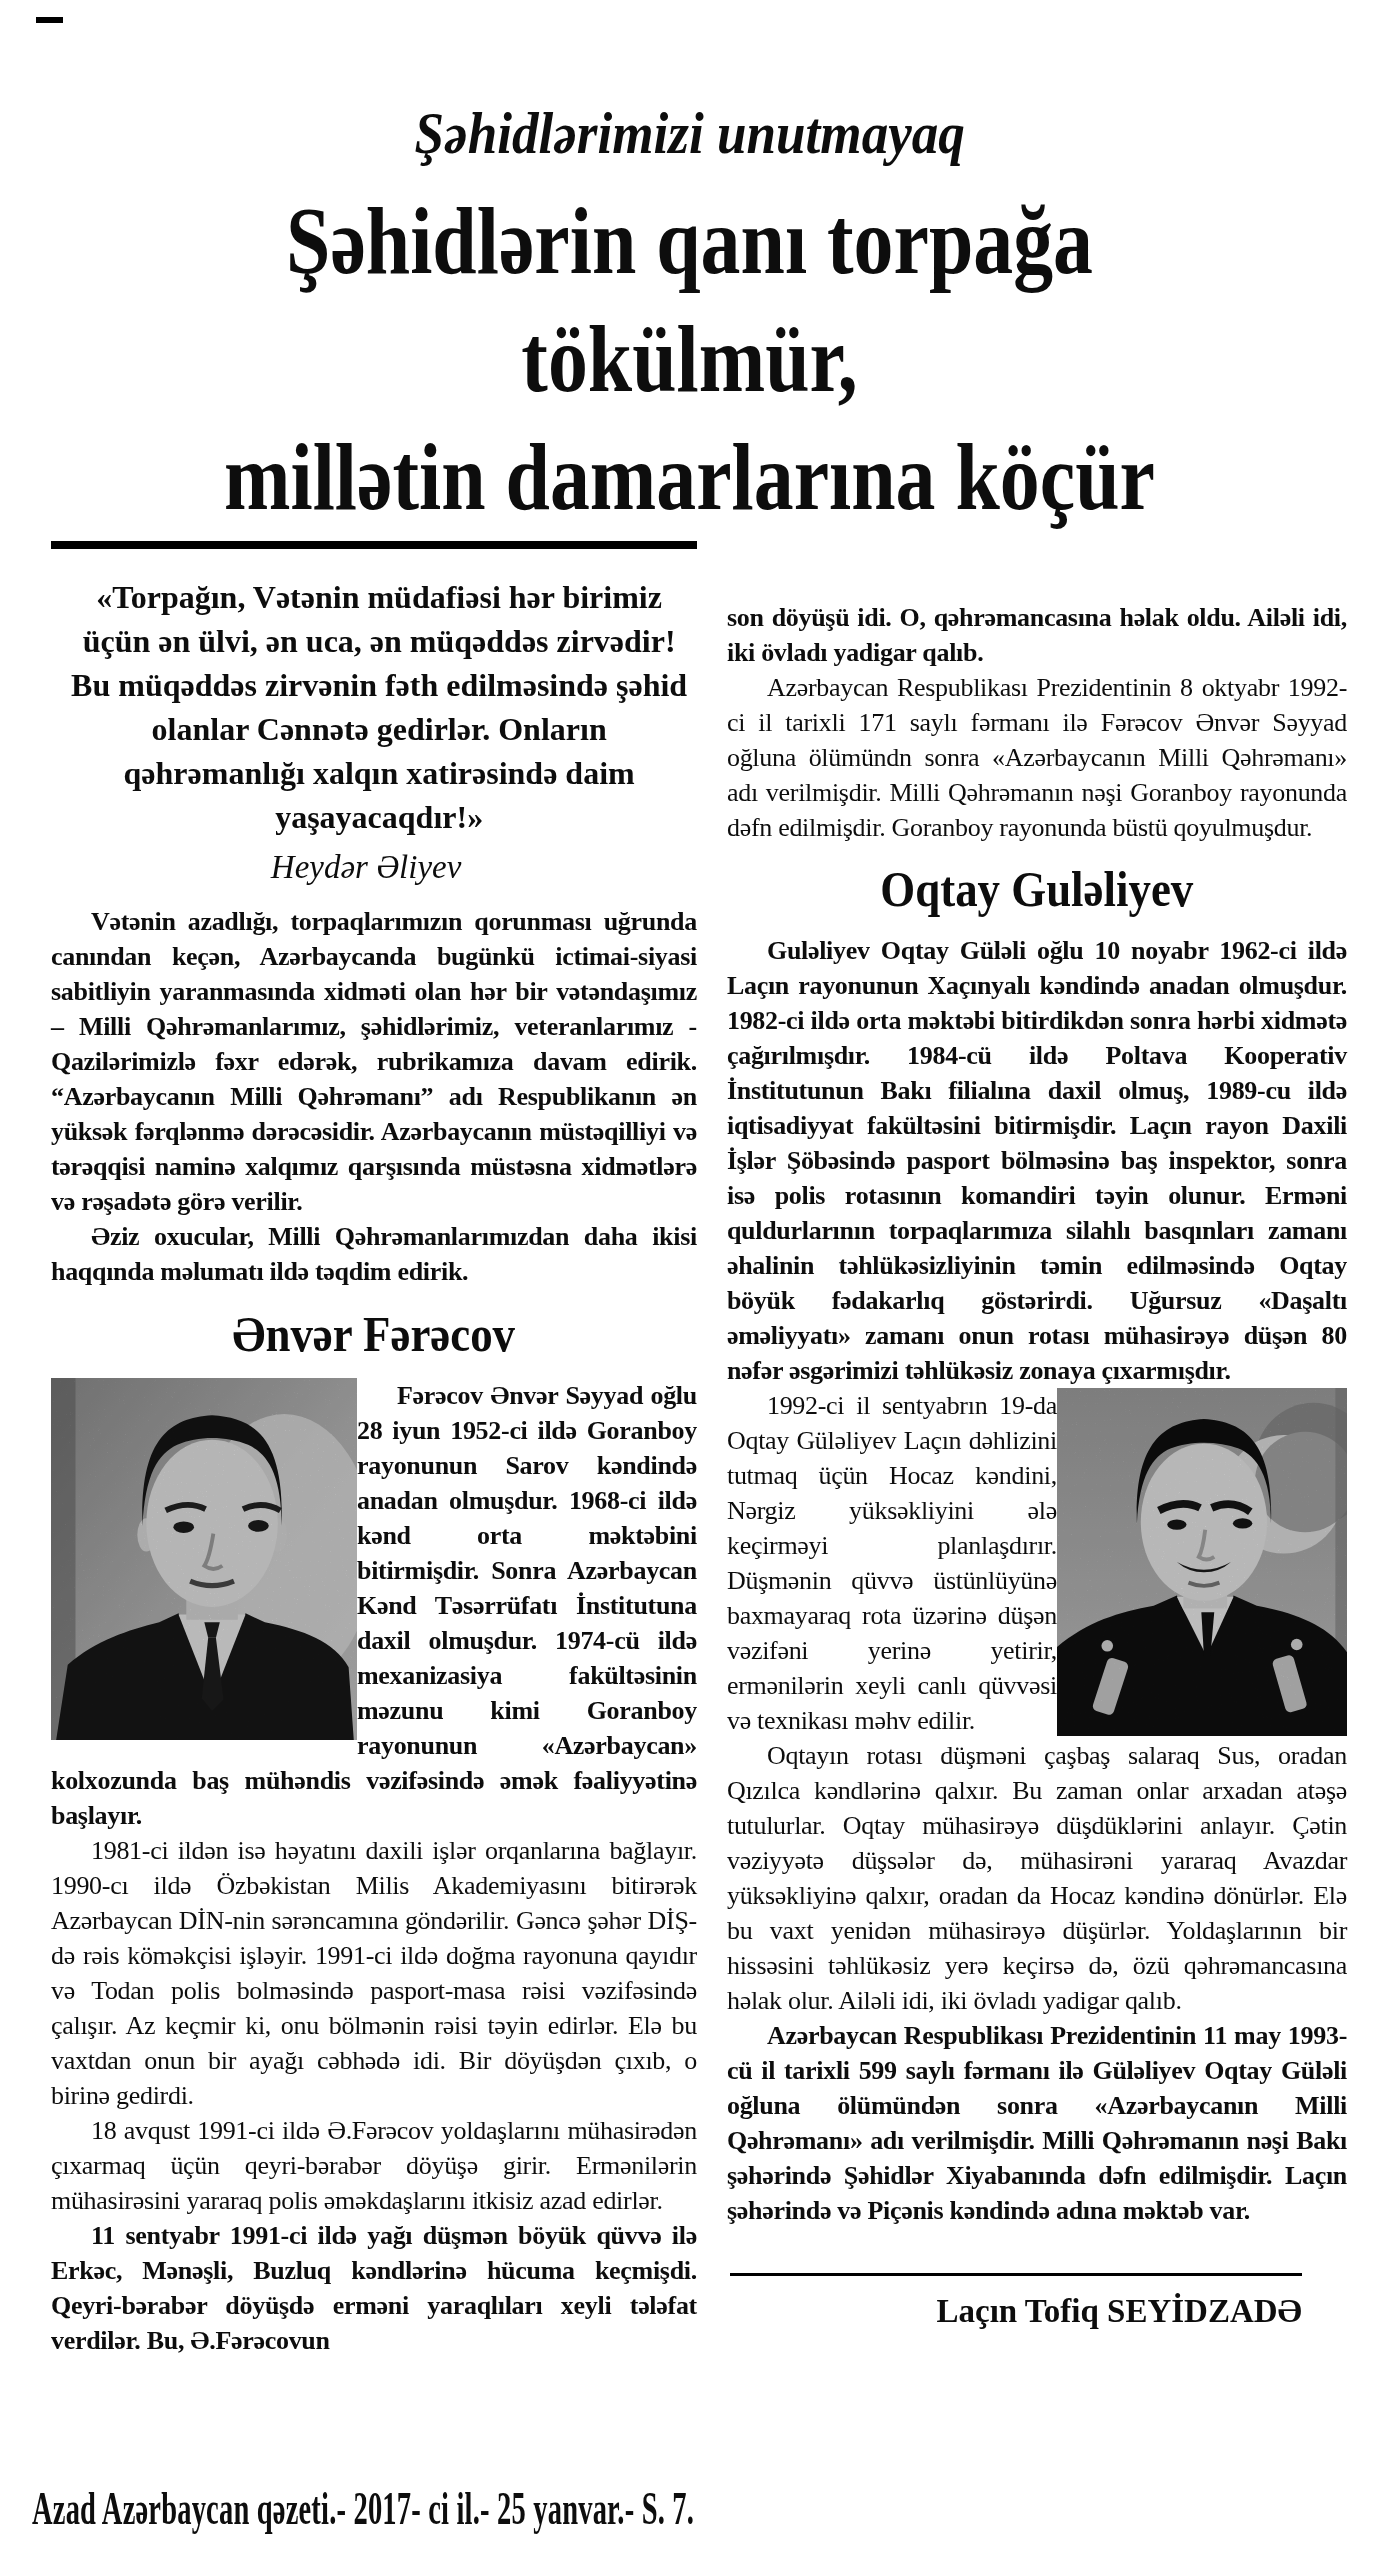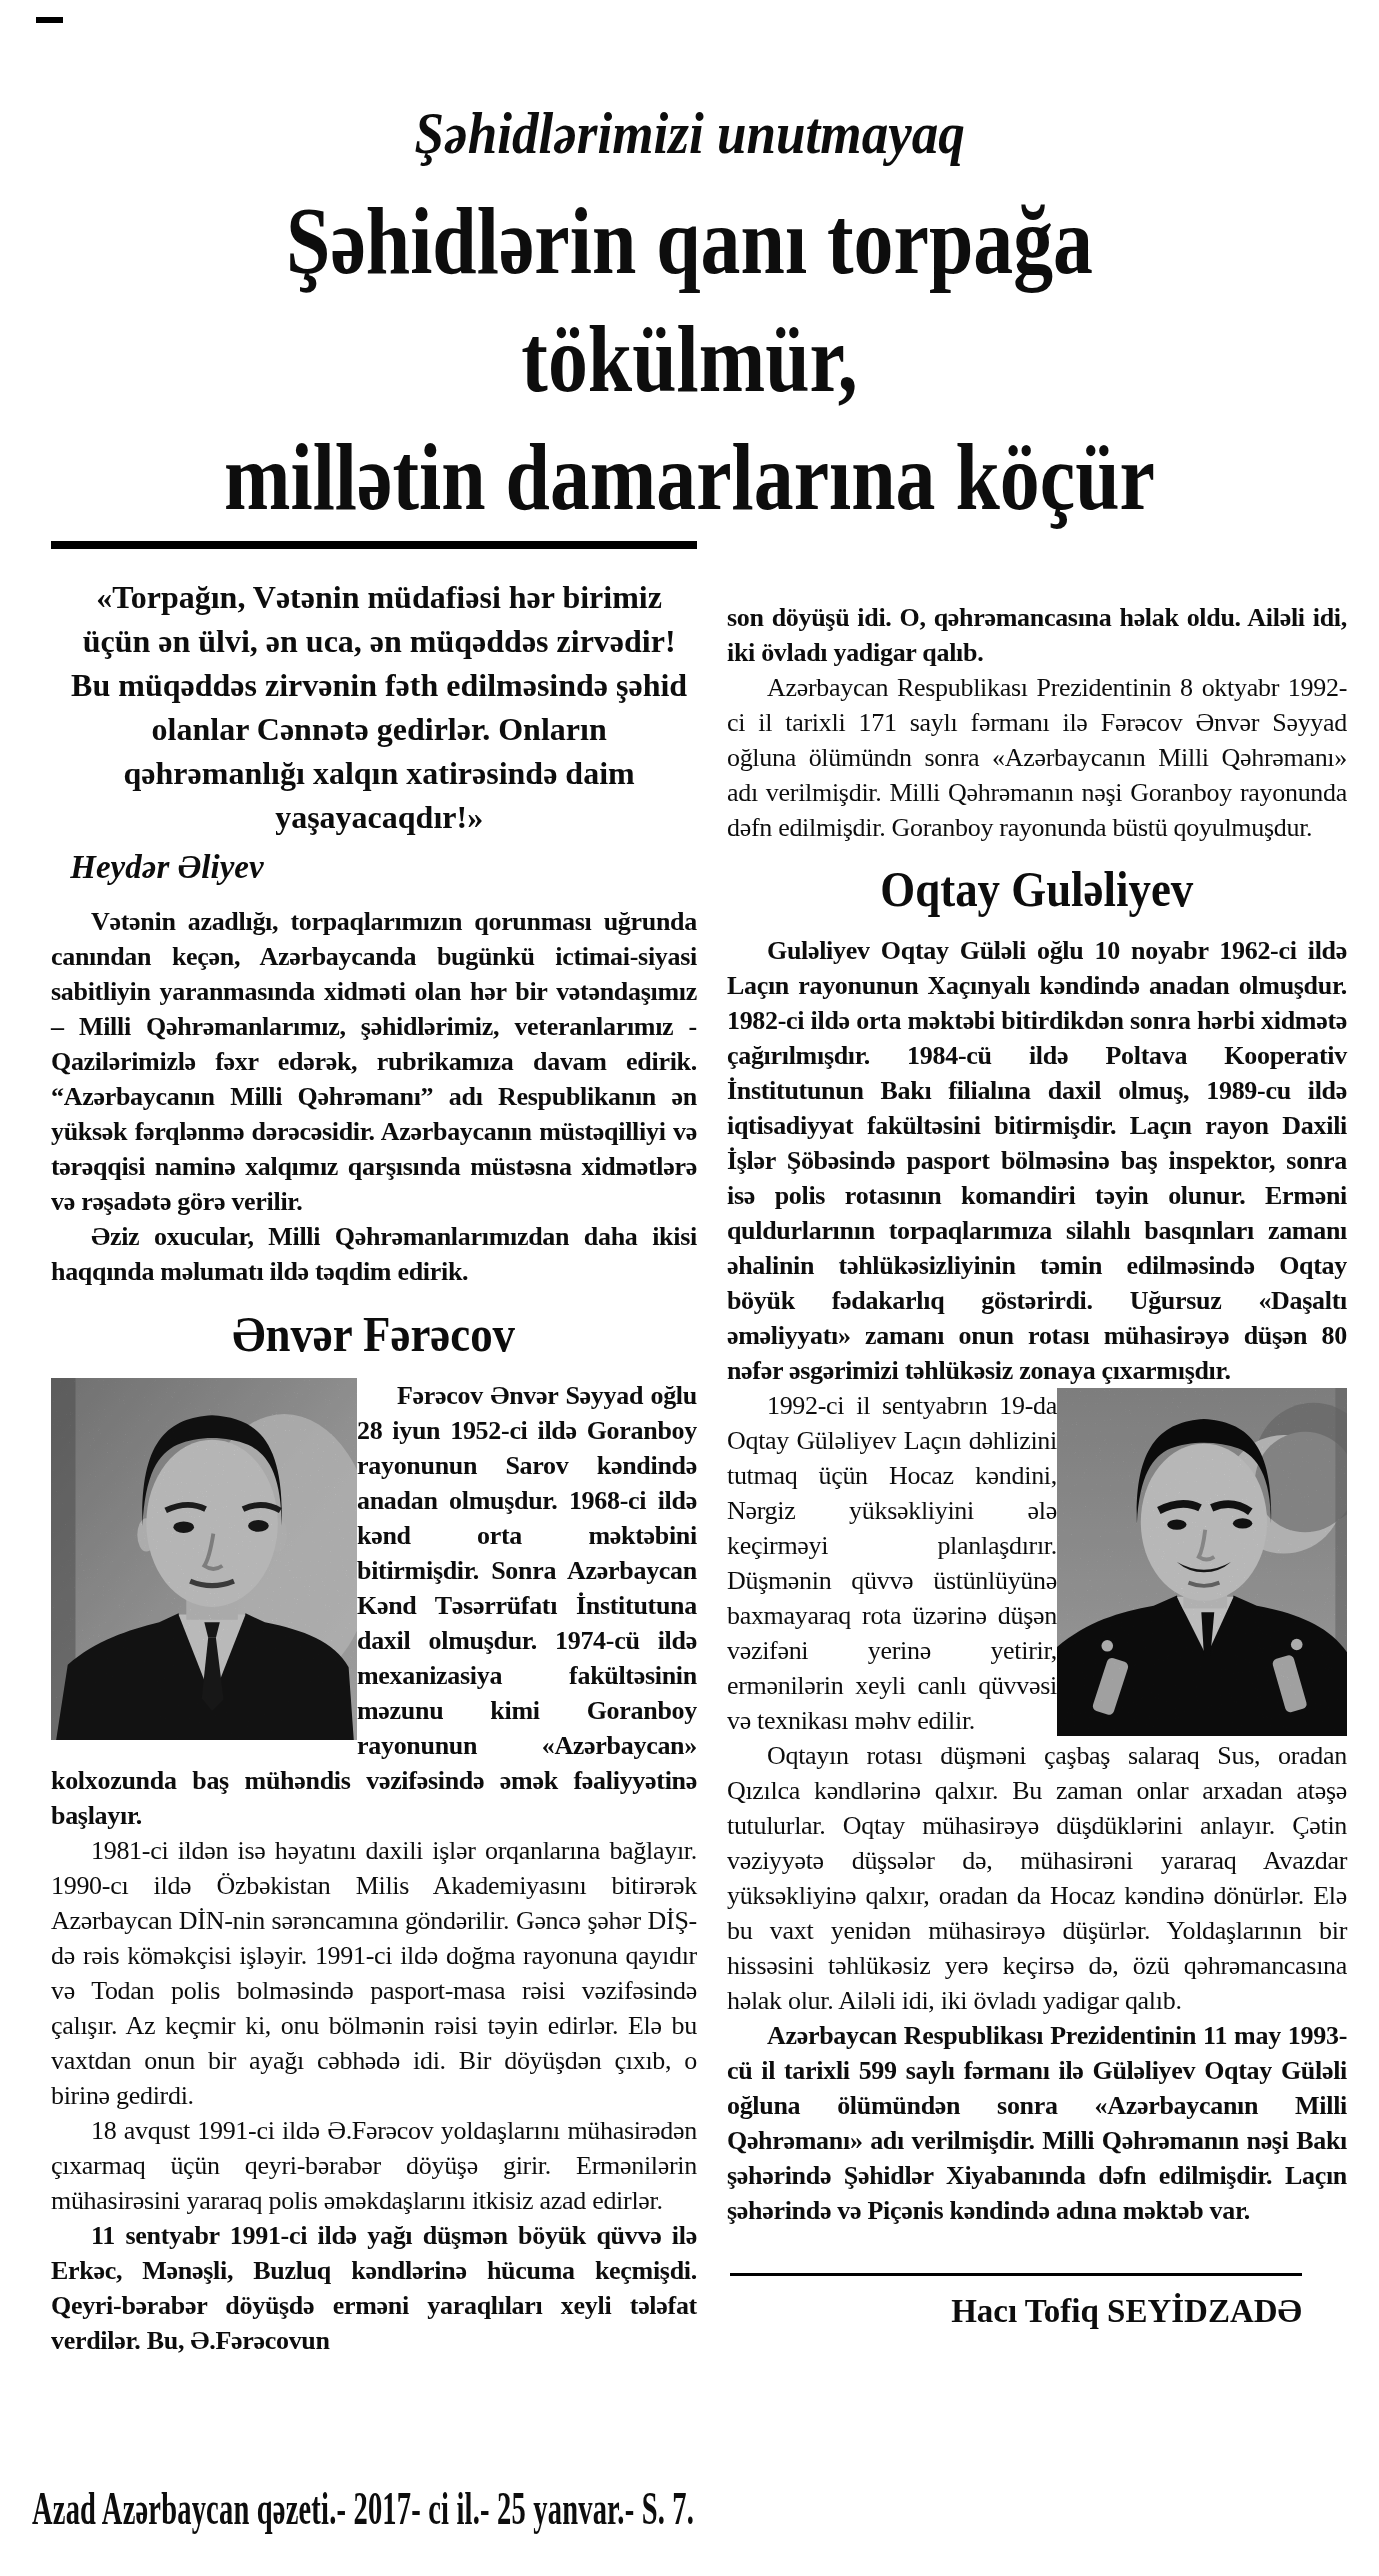--- a/index.html
+++ b/index.html
@@ -14,21 +14,21 @@
   .headline{margin:14px 0 0 0;text-align:center;font-weight:bold;font-size:95px;line-height:118px;
     transform:scaleX(.84);transform-origin:center top;}
   .hl-line{display:block;}
   .columns{display:flex;gap:30px;padding:5.1px 32px 0 51px;align-items:flex-start;}
   .col{min-width:0;}
   .col::after{content:"";display:block;clear:both;}
   .col-left{width:648px;}
   .col-right{width:622px;padding-top:59px;}
   .quote-box{border-top:8.4px solid #000;padding:26px 9px 0 19.3px;}
   .quote-text{margin:0;text-align:center;font-weight:bold;font-size:32px;line-height:44px;}
-  .quote-attr{margin:10.3px 0 0 0;text-align:left;font-weight:bold;font-style:italic;font-size:33px;padding-right:26px;}
+  .quote-attr{margin:10.3px 0 0 0;text-align:center;font-weight:normal;font-style:italic;font-size:33px;padding-right:26px;}
   .para{margin:0;font-size:26px;line-height:35px;letter-spacing:-0.3px;text-align:justify;text-indent:40px;}
   .para.bold{font-weight:bold;}
   .para.no-indent{text-indent:0;}
   .mt{margin-top:18px;}
   .section-heading{margin:15.4px 0 14px 0;text-align:center;font-weight:bold;font-size:51px;line-height:59px;}
   figure.photo{margin:0;}
   .photo-l{float:left;width:306px;height:362px;margin:5.1px 32px 9px 0;}
   .photo-r{float:right;width:290px;height:348px;margin:7.7px 0 10.3px 26px;}
   figure.photo svg{display:block;width:100%;height:100%;}
   .sig-rule{border-top:3.2px solid #000;margin:45px 45px 0 2.6px;}
@@ -154,21 +154,21 @@
           <path d="M204,302 q24,10 48,0" stroke="#787878" stroke-width="6" fill="none"></path>
           <rect width="450" height="540" filter="url(#g2)" opacity="0.2"></rect>
         </svg>
       </figure>
 
       <p class="para">1992-ci il sentyabrın 19-da Oqtay Güləliyev Laçın dəhlizini tutmaq üçün Hocaz kəndini, Nərgiz yüksəkliyini ələ keçirməyi planlaşdırır. Düşmənin qüvvə üstünlüyünə baxmayaraq rota üzərinə düşən vəzifəni yerinə yetirir, ermənilərin xeyli canlı qüvvəsi və texnikası məhv edilir.</p>
       <p class="para">Oqtayın rotası düşməni çaşbaş salaraq Sus, oradan Qızılca kəndlərinə qalxır. Bu zaman onlar arxadan atəşə tutulurlar. Oqtay mühasirəyə düşdüklərini anlayır. Çətin vəziyyətə düşsələr də, mühasirəni yararaq Avazdar yüksəkliyinə qalxır, oradan da Hocaz kəndinə dönürlər. Elə bu vaxt yenidən mühasirəyə düşürlər. Yoldaşlarının bir hissəsini təhlükəsiz yerə keçirsə də, özü qəhrəmancasına həlak olur. Ailəli idi, iki övladı yadigar qalıb.</p>
       <p class="para bold">Azərbaycan Respublikası Prezidentinin 11 may 1993-cü il tarixli 599 saylı fərmanı ilə Güləliyev Oqtay Güləli oğluna ölümündən sonra «Azərbaycanın Milli Qəhrəmanı» adı verilmişdir. Milli Qəhrəmanın nəşi Bakı şəhərində Şəhidlər Xiyabanında dəfn edilmişdir. Laçın şəhərində və Piçənis kəndində adına məktəb var.</p>
 
       <div class="sig-rule"></div>
-      <p class="signature">Hacı Tofiq SEYİDZADƏ</p>
+      <p class="signature">Laçın Tofiq SEYİDZADƏ</p>
     </div>
 
   </div>
 
   <div class="footer">Azad Azərbaycan qəzeti.- 2017- ci il.- 25 yanvar.- S. 7.</div>
 
 </div>
 
 
 </body></html>

